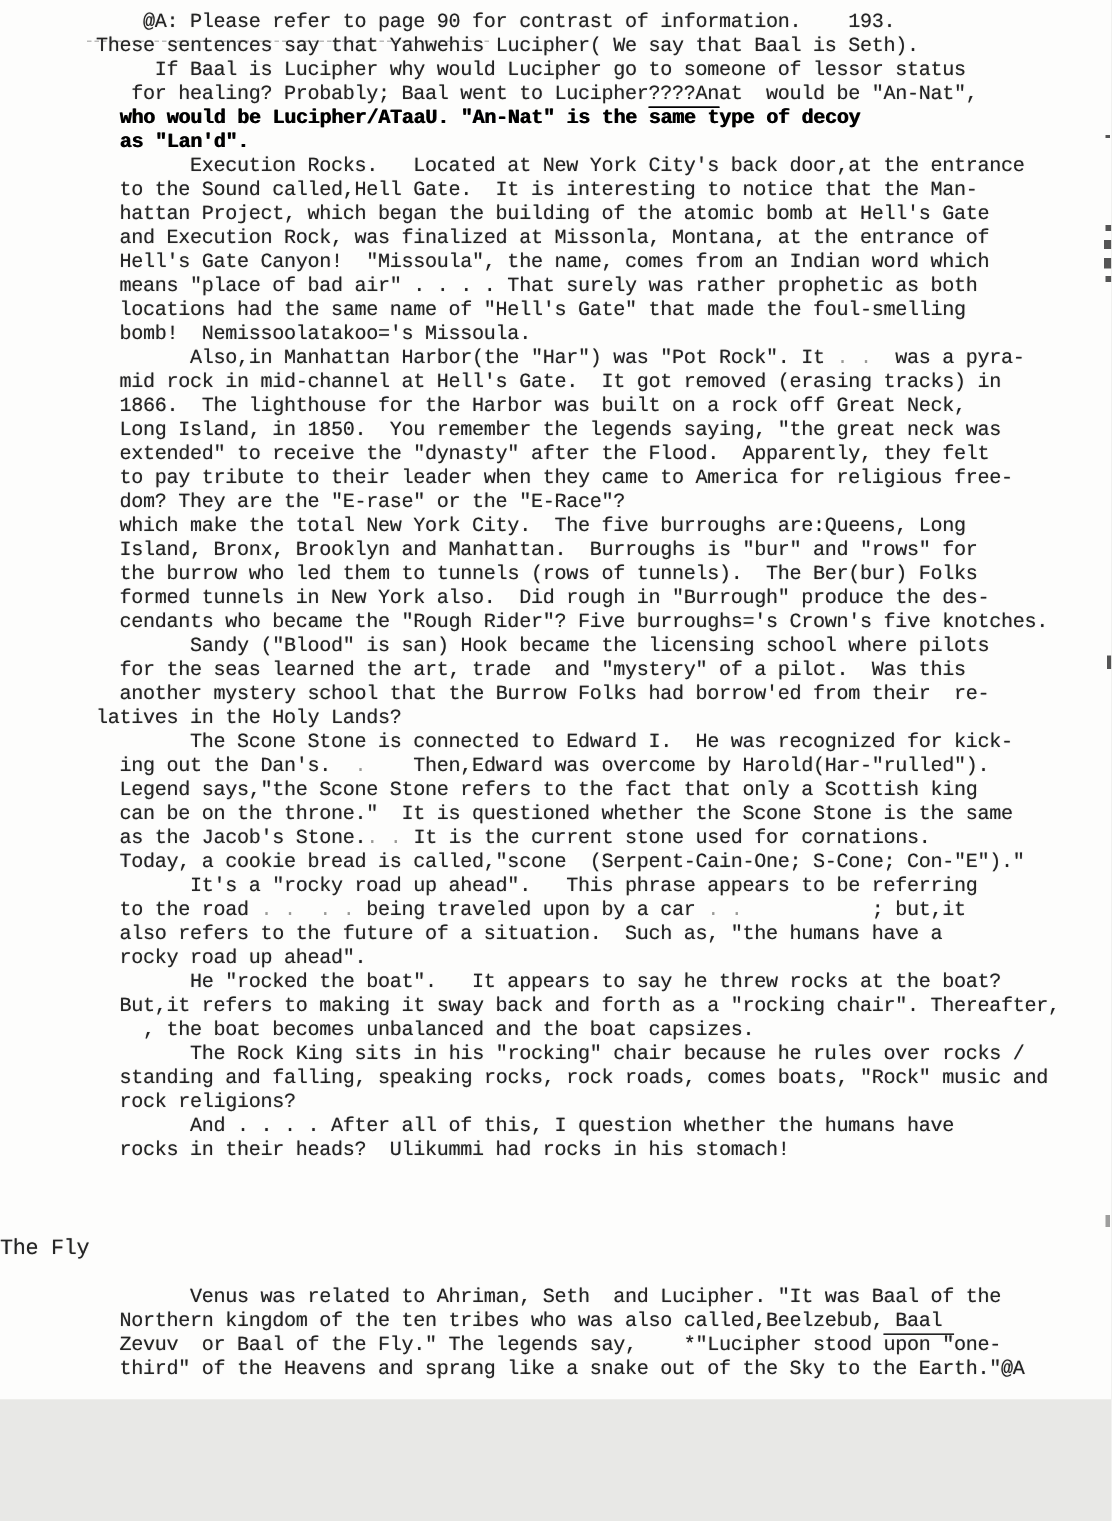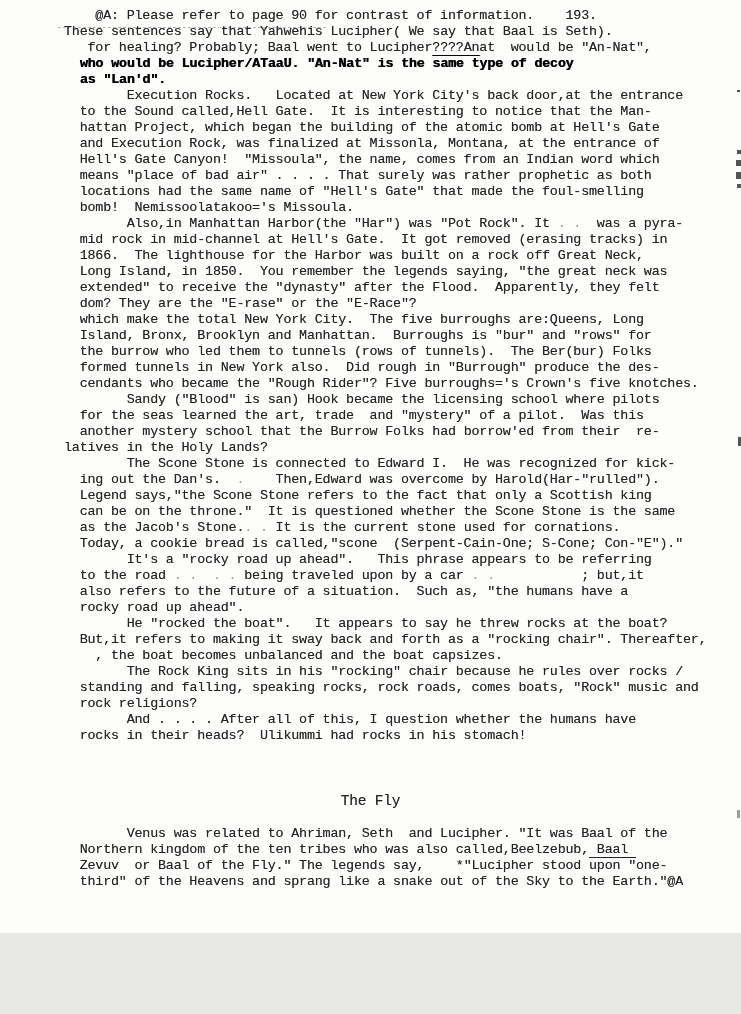--- a/index.html
+++ b/index.html
@@ -21,21 +21,21 @@
     white-space:pre;
     line-height:16px;
     min-height:16px;
     letter-spacing:-0.2px;
   }
   .line.bold{
     font-weight:700;color:#000;
     text-shadow:.5px 0 0 #111;
   }
   .line.center{
-    text-align:center;
+    text-align:left;
     margin-left:-64px; 
     font-size:14.5px;
     line-height:18px;
   }
   .u{text-underline-offset:2px;}
   .o{text-decoration:overline;}
   .f{color:#9a9a97;text-shadow:none;}
   
   .tick{position:absolute;background:#2a2a2a;opacity:.8;}
   #bottom-line{
@@ -52,36 +52,38 @@
     border-top:1px dashed rgba(60,60,60,.35);
   }
 </style>
 </head>
 <body>
 
 <div id="page">
   <div id="doc-body">
       <div class="line"><span>    @A: Please refer to page 90 for contrast of information.    193.</span></div>
       <div class="line"><span>These sentences say that Yahweh</span><span class="u">is</span><span> Lucipher( We say that Baal is Seth).</span></div>
+      <div class="line"><span>     If Baal is Lucipher why would Lucipher go to someone of lessor status</span></div>
       <div class="line"><span>   for healing? Probably; </span><span class="u">Baal went</span><span> to Lucipher????</span><span class="u">Anat</span><span>  would be "An-Nat",</span></div>
       <div class="line bold"><span>  who would be Lucipher/A</span><span class="u">TaaU</span><span>. </span><span class="u">"An-Nat"</span><span> is the </span><span class="o">same t</span><span>ype of decoy</span></div>
       <div class="line bold"><span>  as "</span><span class="u">Lan'd</span><span>".</span></div>
       <div class="line"><span>        Execution Rocks.   Located at New York City's back door,at the entrance</span></div>
       <div class="line"><span>  to the Sound called,Hell Gate.  It is interesting to notice that the Man-</span></div>
       <div class="line"><span>  hattan Project, which began the building of the atomic bomb at Hell's Gate</span></div>
       <div class="line"><span>  and Execution Rock, was finalized at Missonla, Montana, at the entrance of</span></div>
       <div class="line"><span>  Hell's Gate Canyon!  "Missoula", the name, comes from an Indian word which</span></div>
       <div class="line"><span>  means "place of bad air" . . . . That surely was rather prophetic as both</span></div>
       <div class="line"><span>  locations had the same name of "Hell's Gate" that made the foul-smelling</span></div>
       <div class="line"><span>  bomb!  Nemissoolatakoo='s Missoula.</span></div>
       <div class="line"><span>        Also,in Manhattan Harbor(the "</span><span class="u">Har</span><span>") was "Pot Rock". It</span><span class="f"> . .</span><span>  was a pyra-</span></div>
       <div class="line"><span>  mid rock in mid-channel at Hell's Gate.  It got removed (erasing tracks) in</span></div>
       <div class="line"><span>  1866.  The lighthouse for the Harbor was built on a rock off </span><span class="u">Great Neck</span><span>,</span></div>
       <div class="line"><span>  Long Island, in 1850.  You remember the legends saying, "the </span><span class="u">great neck</span><span> was</span></div>
       <div class="line"><span>  extended" to receive the "dynasty" after the Flood.  Apparently, they felt</span></div>
+      <div class="line"><span>  to pay tribute to their leader when they came to America for religious free-</span></div>
       <div class="line"><span>  dom? They are the "E-rase" or the "E-Race"?</span></div>
       <div class="line"><span>  which make the total New York City.  The five burroughs are:Queens, Long</span></div>
       <div class="line"><span>  Island, Bronx, Brooklyn and Manhattan.  </span><span class="u">Burroughs</span><span> is "bur" and "rows" for</span></div>
       <div class="line"><span>  the </span><span class="u">burrow</span><span> who led them to tunnels (rows of tunnels).  The Ber(bur) Folks</span></div>
       <div class="line"><span>  formed tunnels in New York also.  Did </span><span class="u">rough</span><span> in "Burrough" produce the des-</span></div>
       <div class="line"><span>  cendants who became the "Rough Rider"? Five burroughs='s Crown's five knotches.</span></div>
       <div class="line"><span>        Sandy ("Blood" is </span><span class="u">san</span><span>) Hook became the licensing school where pilots</span></div>
       <div class="line"><span>  for the seas learned the art, trade  and "mystery" of a pilot.  Was this</span></div>
       <div class="line"><span>  another </span><span class="u">mystery</span><span> school that the Burrow Folks had borrow'ed from their  re-</span></div>
       <div class="line"><span>latives in the Holy Lands?</span></div>

